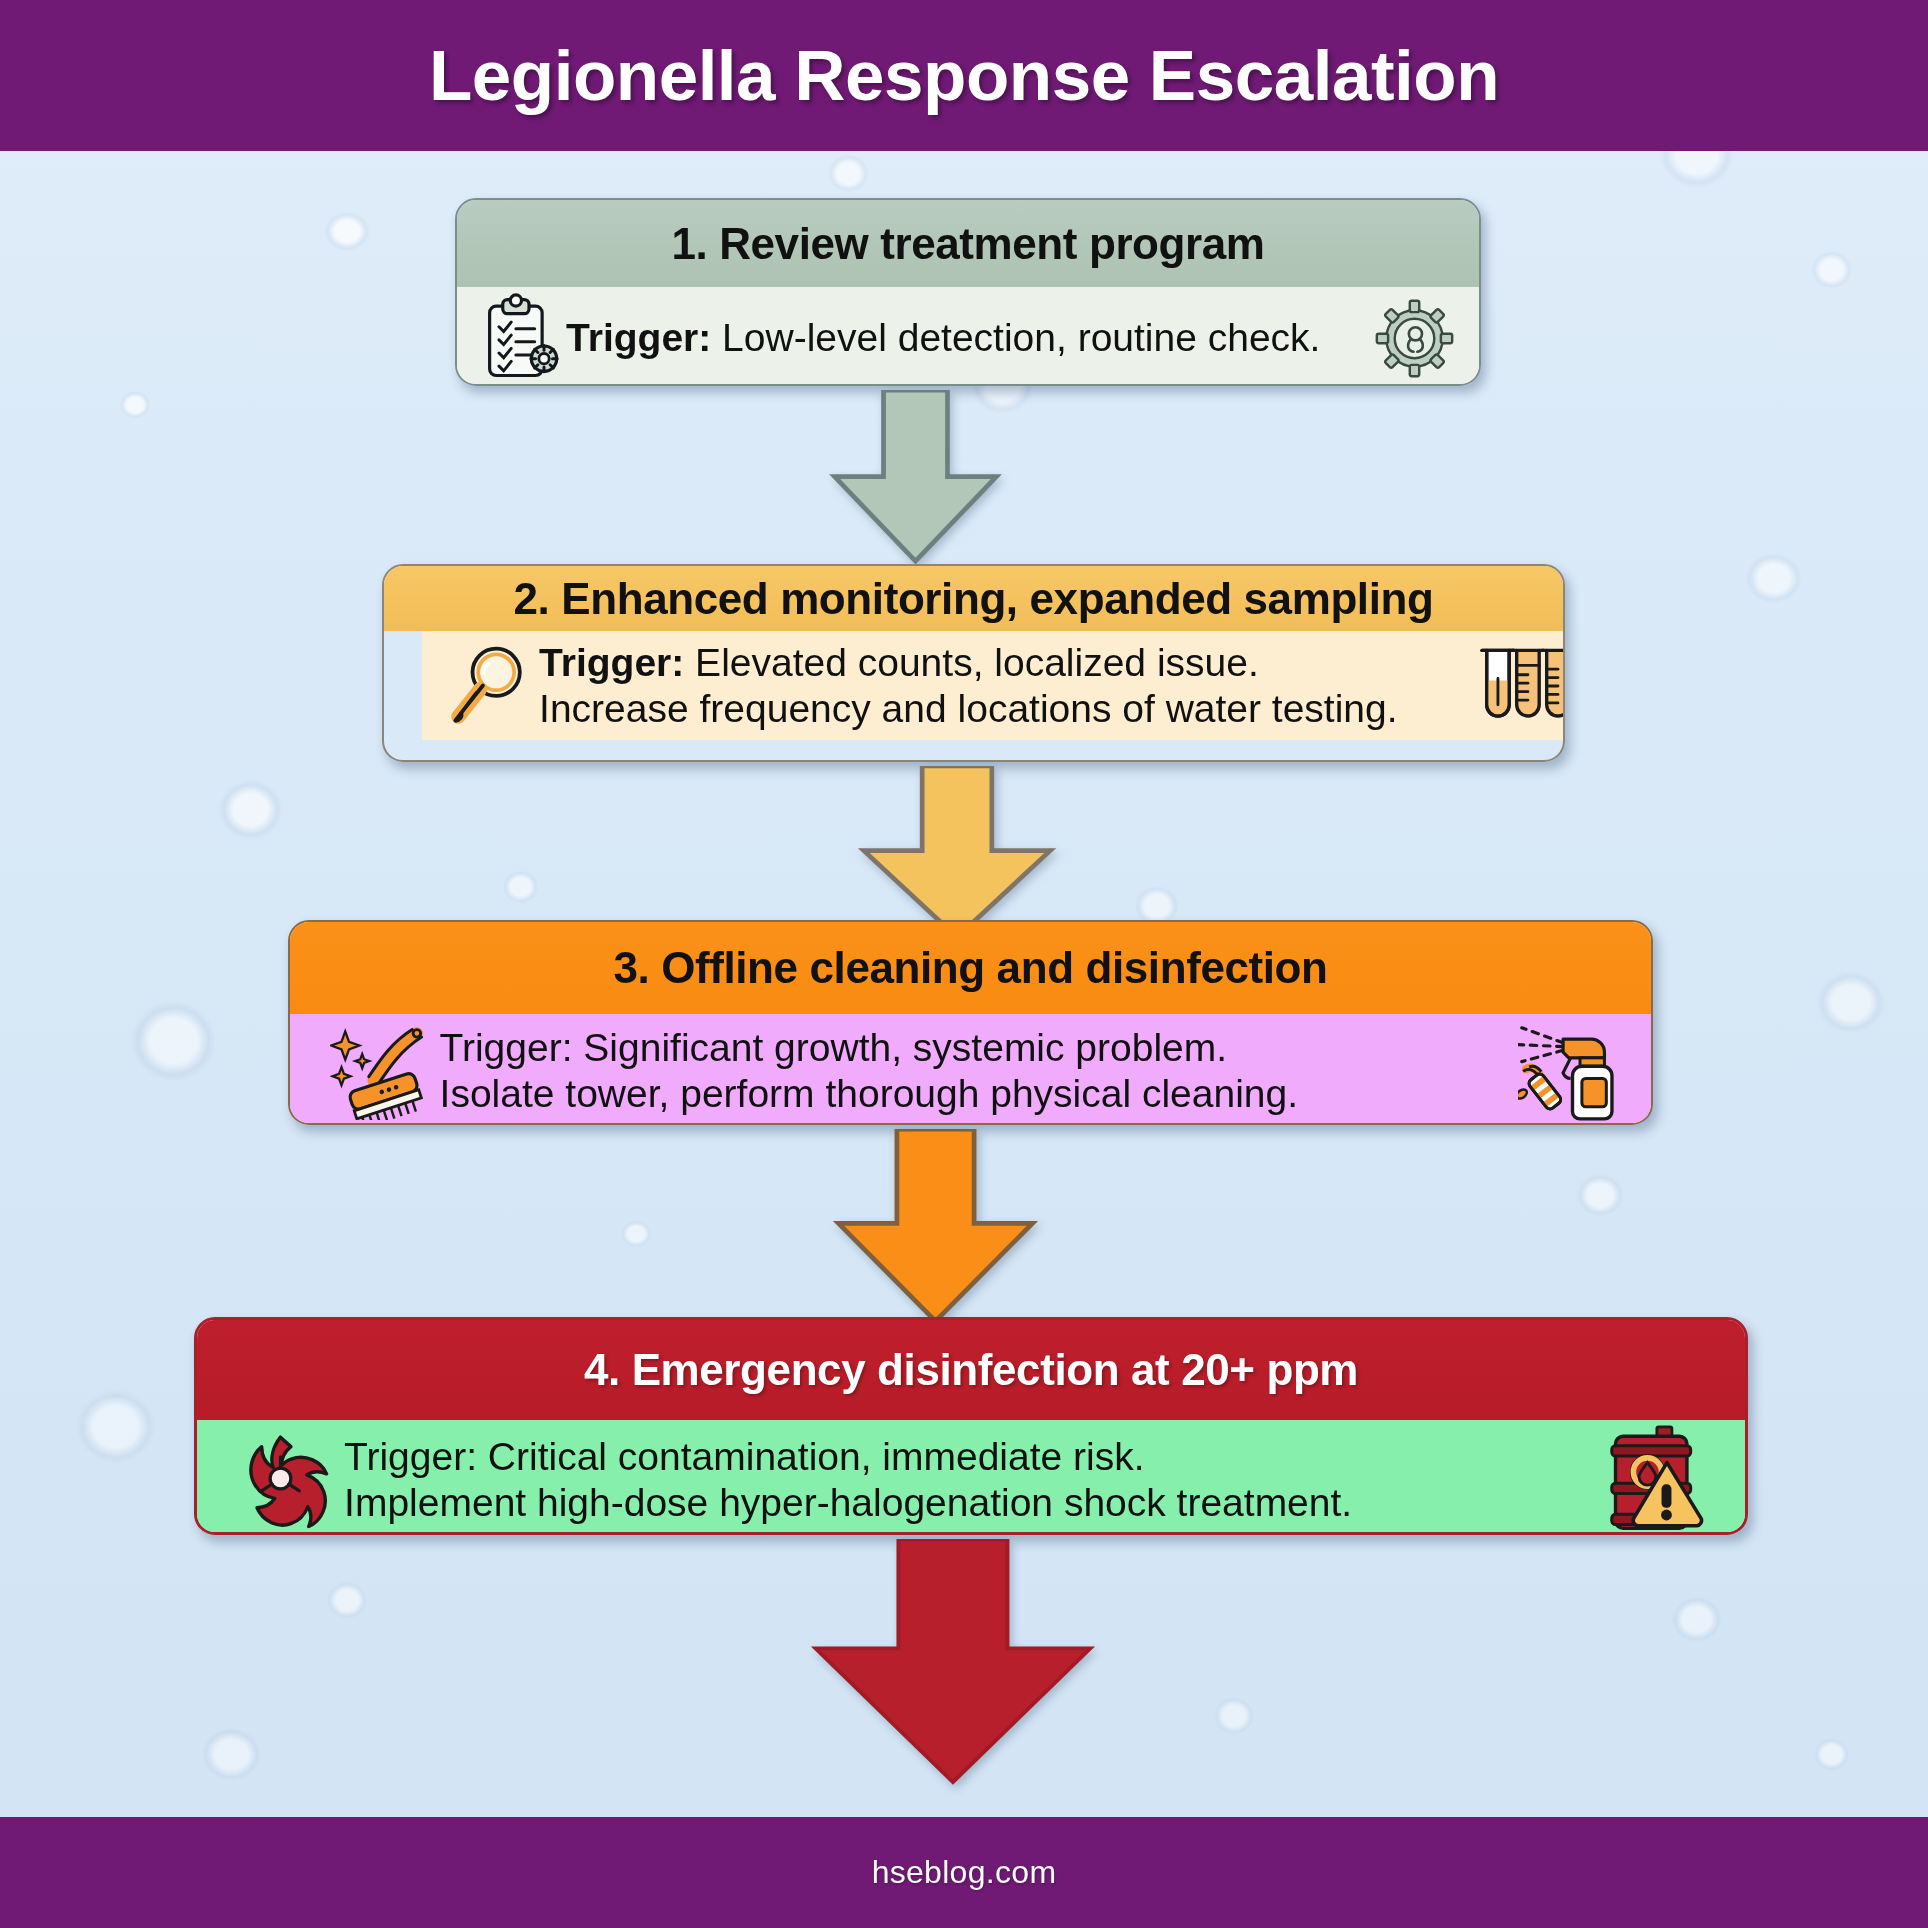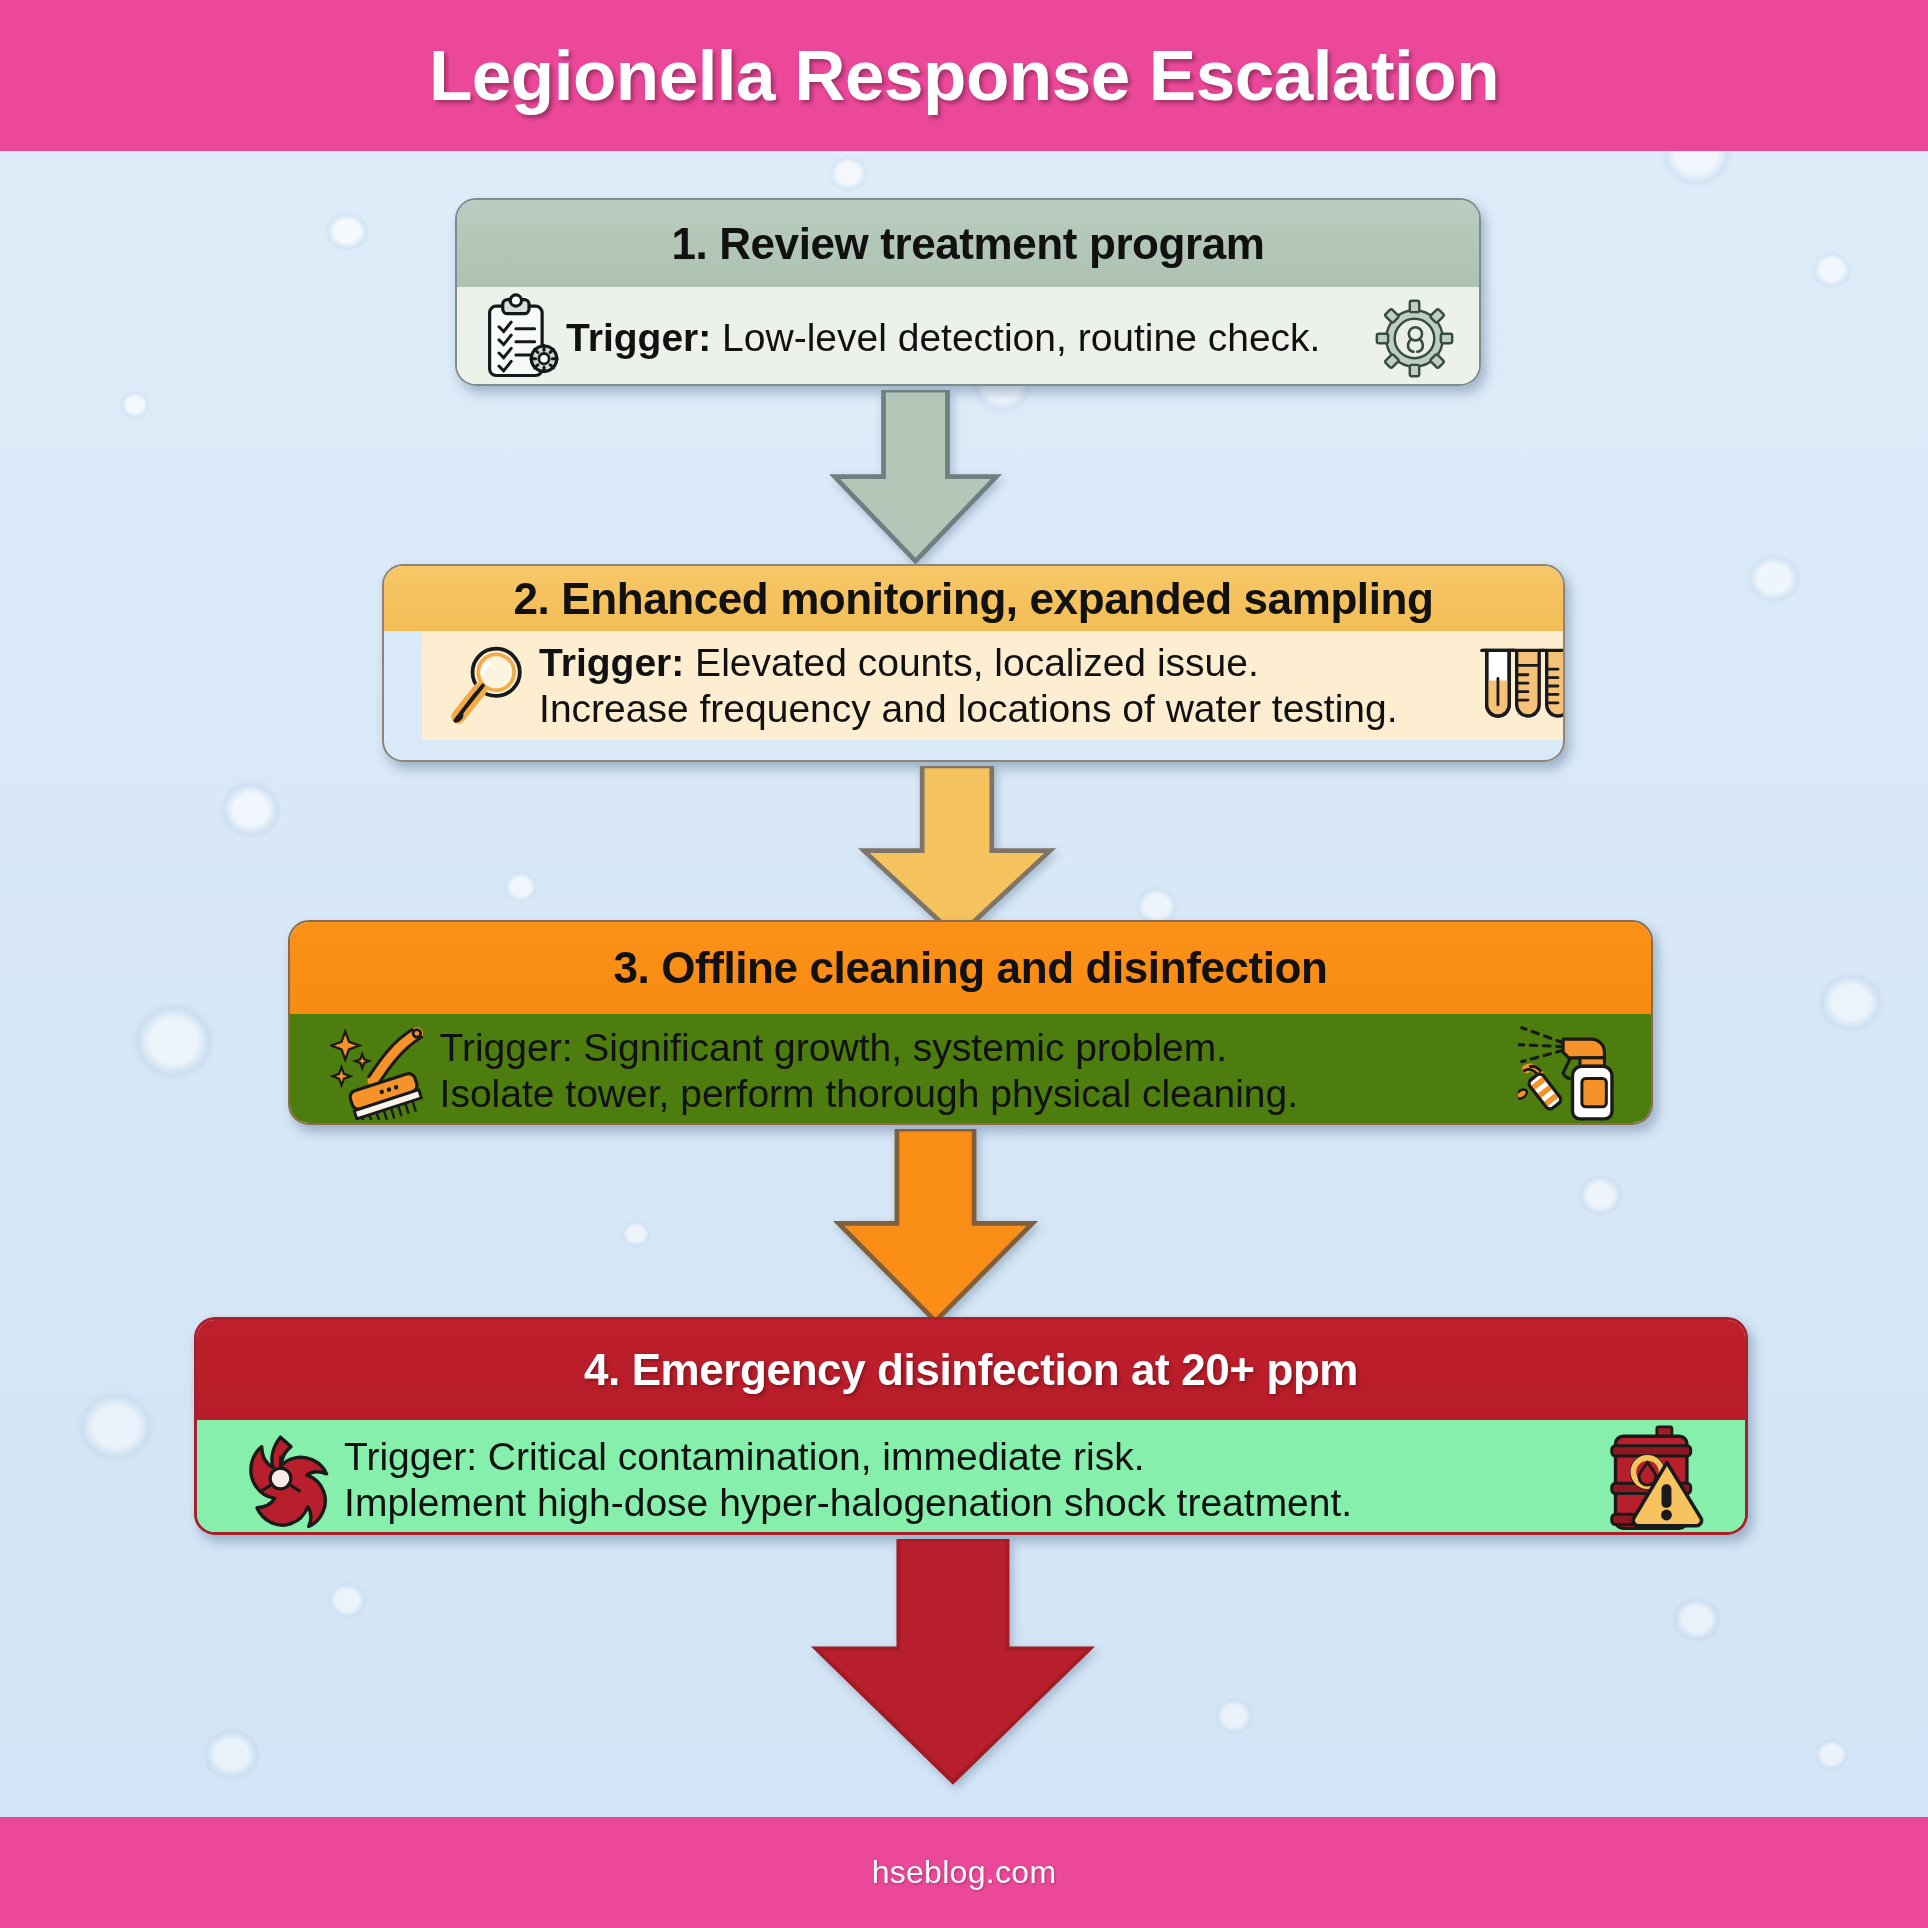--- a/index.html
+++ b/index.html
@@ -47,21 +47,21 @@
       radial-gradient(ellipse 21px 19px at 33% 64%, rgba(255,255,255,0.55) 40%, rgba(170,195,220,0.14) 62%, rgba(0,0,0,0) 74%),
       linear-gradient(180deg, #e0edfa 0%, #d6e7f6 55%, #d2e4f5 100%);
     pointer-events: none;
   }
 
   
   .bar {
     position: absolute;
     left: 0;
     width: 1928px;
-    background: #ec4899;
+    background: #701a75;
     display: flex;
     align-items: center;
     justify-content: center;
     z-index: 5;
   }
   #header-bar { top: 0; height: 151px; }
   #footer-bar { bottom: 0; height: 111px; }
 
   #page-title {
     color: #ffffff;
@@ -144,21 +144,21 @@
   
   #card-2 { left: 382px; top: 413px; width: 1183px; height: 198px; border: 2.8px solid #8d8577; }
   #card-2 .card-head { height: 65px; background: linear-gradient(180deg, #f7c767 0%, #f2bd56 100%); }
   #card-2 .card-head-text { color: #111111; }
   #card-2 .card-body { height: 109px; background: #fdeed2; margin-left: 38px; }
 
   
   #card-3 { left: 288px; top: 769px; width: 1365px; height: 205px; border: 2.8px solid #8a6a48; }
   #card-3 .card-head { height: 92px; background: linear-gradient(180deg, #fb9119 0%, #f88b12 100%); }
   #card-3 .card-head-text { color: #111111; }
-  #card-3 .card-body { height: 113px; background: #4d7c0f; padding-left: 40px; }
+  #card-3 .card-body { height: 113px; background: #f0abfc; padding-left: 40px; }
 
   
   #card-4 { left: 194px; top: 1166px; width: 1554px; height: 218px; border: 3.8px solid #a7202b; }
   #card-4 .card-head { height: 100px; background: linear-gradient(180deg, #bf1f2c 0%, #b71c28 100%); }
   #card-4 .card-head-text { color: #ffffff; text-shadow: 1.9px 1.9px 3.8px rgba(0,0,0,0.30); }
   #card-4 .card-body { height: 119px; background: #86efac; }
 
   
   .arrow {
     position: absolute;

